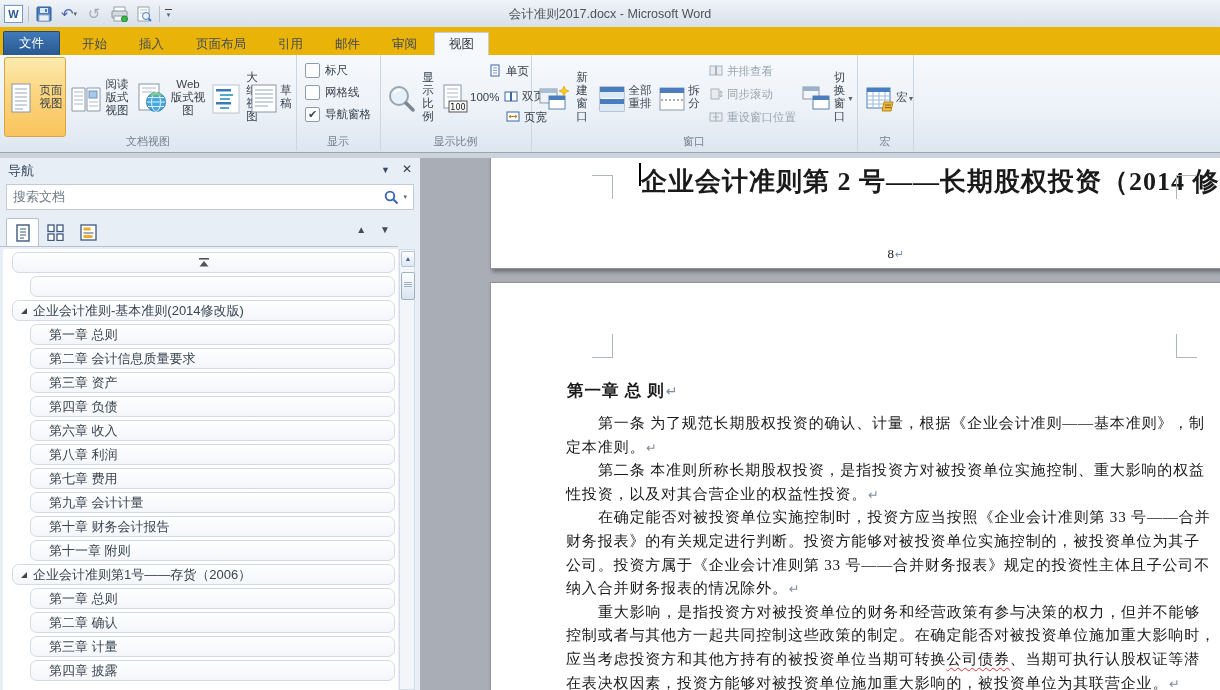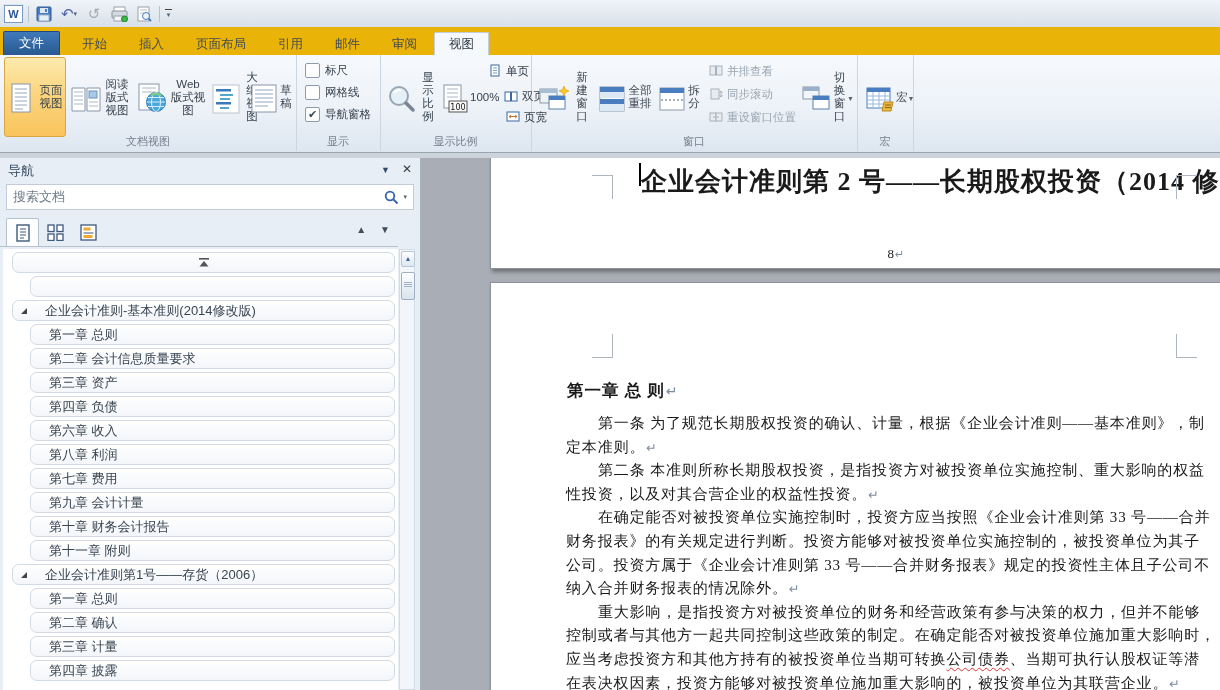--- a/index.html
+++ b/index.html
@@ -59,21 +59,21 @@
   .search-btn{display:flex;align-items:center;gap:4px;padding-right:6px;}
   .navtabs{position:absolute;left:6px;top:60px;height:28px;display:flex;}
   .navtab{width:31px;height:27px;display:flex;align-items:center;justify-content:center;
     border:1px solid transparent;border-bottom:none;}
   .navtab.active{background:#fdfeff;border-color:#b6c1ce;border-radius:2px 2px 0 0;}
   .navtabs-line{position:absolute;left:0;top:88px;width:398px;border-bottom:1px solid #b6c1ce;}
   .nav-arrows{position:absolute;right:30px;top:66px;display:flex;gap:14px;font-size:10px;color:#3f4c5c;}
   .navlist{position:absolute;left:3px;top:91px;width:395px;height:441px;background:#fff;overflow:hidden;padding-top:3px;box-sizing:border-box;}
   .nitem{position:relative;height:19px;line-height:19px;margin:0 3px 3px 9px;border:1px solid #d2dae3;border-radius:7px;
     background:linear-gradient(#ffffff,#f3f6fa);font-size:13px;color:#3a4550;white-space:nowrap;overflow:hidden;
-    padding-left:32px;}
+    padding-left:20px;}
   .nitem.l2{margin-left:27px;padding-left:18px;}
   .nitem .tri{position:absolute;left:7px;top:6px;}
   .nitem.top-item{text-align:center;padding-left:0;}
   .nitem.top-item svg{display:inline-block;margin-top:5px;}
   .nav-scroll{position:absolute;left:399px;top:91px;width:16px;height:441px;background:#f2f5f9;border:1px solid #d4dce5;box-sizing:border-box;}
   .ns-btn{position:absolute;left:1px;top:1px;width:12px;height:14px;background:linear-gradient(#fdfeff,#dde7f2);
     border:1px solid #b9c6d6;border-radius:2px;font-size:7px;color:#44639c;text-align:center;line-height:14px;}
   .ns-thumb{position:absolute;left:1px;top:22px;width:12px;height:26px;background:linear-gradient(#fdfeff,#d9e3ef);
     border:1px solid #9fb0c4;border-radius:2px;}
   .ns-grip{margin:9px auto 0;width:8px;}
@@ -136,20 +136,21 @@
           <circle cx="10" cy="10" r="3.5" fill="#eaf2fa" stroke="#4a7cc0"></circle>
           <path d="M12.5 12.5 L15 15" stroke="#4a7cc0" stroke-width="2"></path>
         </svg>
     </div>
     <div class="sep"></div>
     <div class="qat-more">
         <div class="bar"></div>
         <span class="mini-dd">▾</span>
       </div>
   </div>
+  <div class="win-title">会计准则2017.docx - Microsoft Word</div>
 </div>
 
 <div class="tabrow">
     <div class="tab file">文件</div>
     <div class="tab">开始</div>
     <div class="tab">插入</div>
     <div class="tab">页面布局</div>
     <div class="tab">引用</div>
     <div class="tab">邮件</div>
     <div class="tab">审阅</div>

